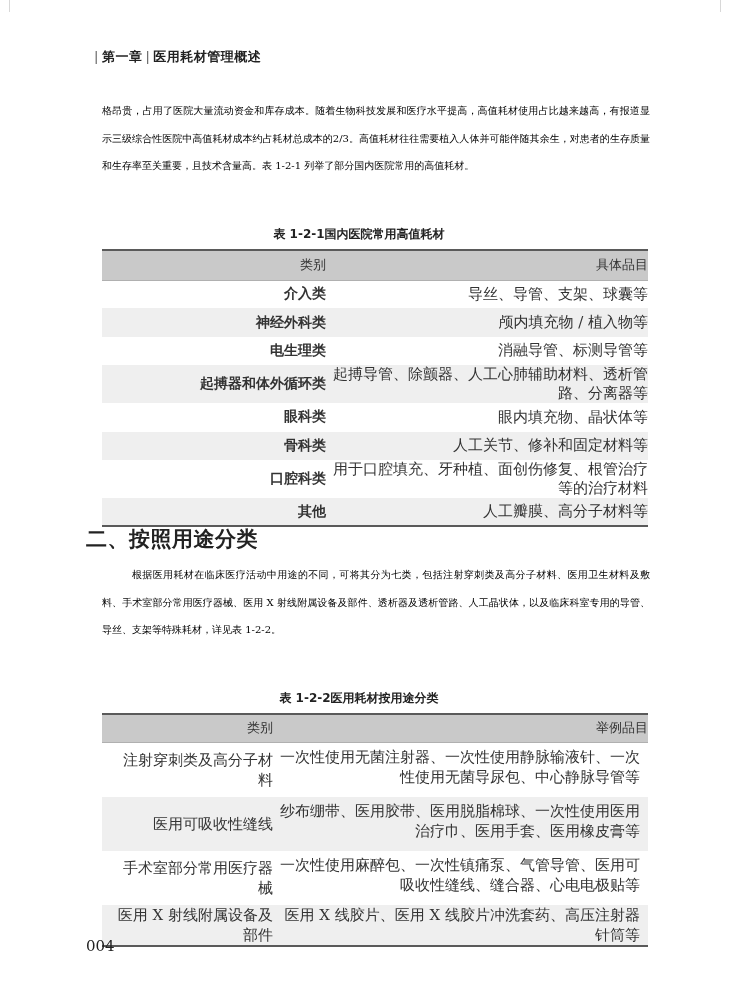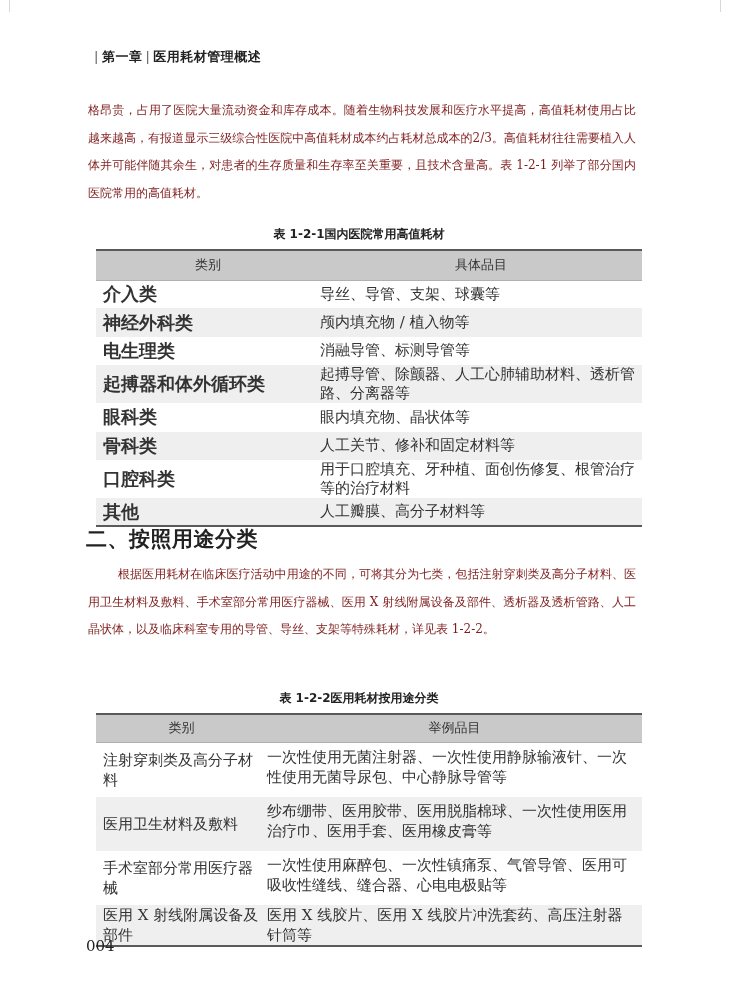--- a/index.html
+++ b/index.html
@@ -6,39 +6,39 @@
   html, body { width: 730px; height: 1000px; background: #ffffff; overflow: hidden; }
   body { position: relative; font-family: "DejaVu Serif", "Liberation Serif", serif; color: #2a2a2a; }
 
   .corner { position: absolute; width: 10px; height: 10px; border-color: #d8d8d8; border-style: solid; }
   .corner-tl { left: 0; top: 0; border-width: 0 1px 0 0; height: 12px; }
   .corner-tr { right: 0; top: 0; border-width: 0 0 0 1px; height: 12px; }
 
   .running-head { position: absolute; left: 91px; top: 48px; font-size: 13px; font-weight: bold; color: #222; letter-spacing: 0.5px; white-space: nowrap; }
   .running-head .sep { font-weight: normal; color: #555; margin: 0 3px; }
 
-  .para { position: absolute; left: 88px; width: 548px; font-size: 12px; line-height: 27.5px; color: #7f1d1d; text-align: justify; }
+  .para { position: absolute; left: 102px; width: 548px; font-size: 10px; line-height: 27.5px; color: #000000; text-align: justify; }
   .para-1 { top: 97px; }
   .para-2 { top: 561px; text-indent: 30px; }
 
   .caption { position: absolute; left: 86px; width: 546px; text-align: center; font-family: "DejaVu Sans", "Liberation Sans", sans-serif; font-weight: bold; font-size: 12px; color: #222; }
   .caption-1 { top: 226px; }
   .caption-2 { top: 690px; }
   .caption .num { }
 
-  table { position: absolute; left: 96px; width: 546px; border-collapse: collapse; border-top: 2px solid #5a5a5a; border-bottom: 2px solid #5a5a5a; }
+  table { position: absolute; left: 102px; width: 546px; border-collapse: collapse; border-top: 2px solid #5a5a5a; border-bottom: 2px solid #5a5a5a; text-align: right; }
   table.t1 { top: 249px; }
   table.t2 { top: 713px; }
   th { background: #c9c9c9; font-family: "DejaVu Sans", "Liberation Sans", sans-serif; font-weight: normal; font-size: 13px; color: #333; height: 30px; border-bottom: 1px solid #b0b0b0; }
   table.t2 th { height: 28px; }
   td { font-size: 15px; color: #333; vertical-align: middle; }
   tr.alt td { background: #efefef; }
 
   table.t1 td { height: 28.4px; }
-  table.t1 td.cat { padding-left: 7px; width: 224px; font-weight: bold; font-family: Liberation Serif, serif; font-size: 18px; }
+  table.t1 td.cat { padding-left: 7px; width: 224px; font-weight: bold; font-family: Liberation Serif, serif; font-size: 14px; }
   table.t1 td.items { padding-left: 0; }
 
   table.t2 td { line-height: 20px; }
   table.t2 td.cat { padding-left: 7px; width: 171px; }
   table.t2 td.items { padding: 4px 8px 10px 0; }
   table.t2 tr.r2 td { height: 48px; }
   table.t2 tr.r1 td { height: 48px; }
   table.t2 tr.r3 td { height: 48px; }
   table.t2 tr.r4 td { height: 27px; padding-top: 0; padding-bottom: 0; margin-top: 36px; }
 
@@ -119,21 +119,21 @@
       <th>类别</th>
       <th>举例品目</th>
     </tr>
   </thead>
   <tbody>
     <tr class="r1">
       <td class="cat">注射穿刺类及高分子材料</td>
       <td class="items">一次性使用无菌注射器、一次性使用静脉输液针、一次性使用无菌导尿包、中心静脉导管等</td>
     </tr>
     <tr class="r2 alt">
-      <td class="cat">医用卫生材料及敷料</td>
+      <td class="cat">医用可吸收性缝线</td>
       <td class="items">纱布绷带、医用胶带、医用脱脂棉球、一次性使用医用治疗巾、医用手套、医用橡皮膏等</td>
     </tr>
     <tr class="r3">
       <td class="cat">手术室部分常用医疗器械</td>
       <td class="items">一次性使用麻醉包、一次性镇痛泵、气管导管、医用可吸收性缝线、缝合器、心电电极贴等</td>
     </tr>
     <tr class="r4 alt">
       <td class="cat">医用 X 射线附属设备及部件</td>
       <td class="items">医用 X 线胶片、医用 X 线胶片冲洗套药、高压注射器针筒等</td>
     </tr>

